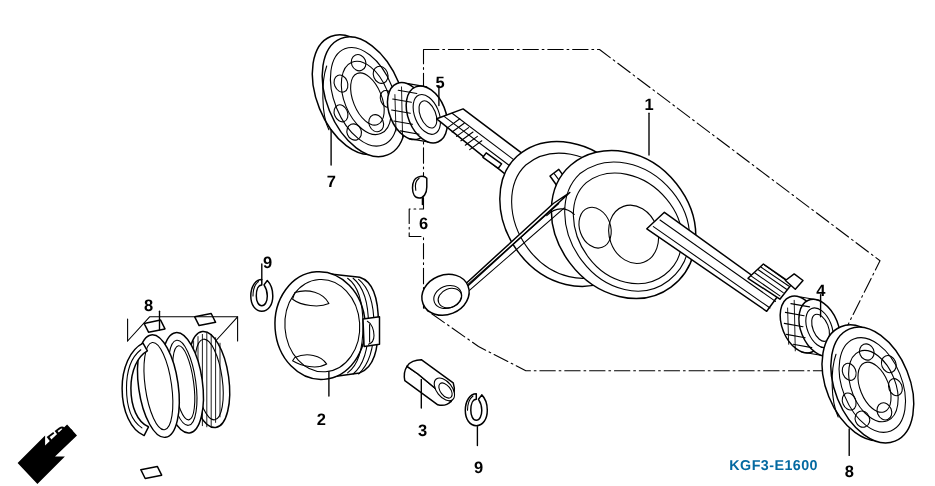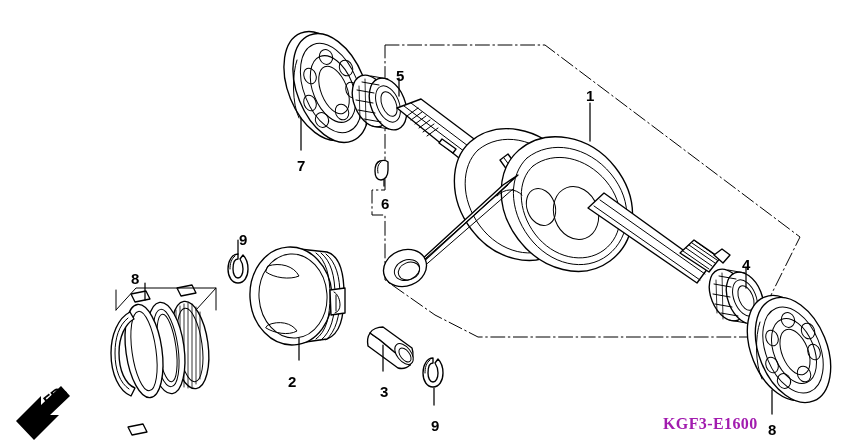--- a/index.html
+++ b/index.html
@@ -1,21 +1,21 @@
 <!DOCTYPE html>
 <html><head>
 <meta charset="utf-8">
 <title>Parts Diagram</title>
 <style>
   html,body{margin:0;padding:0;background:#ffffff;}
   body{font-family:"Liberation Sans",sans-serif;}
   #stage{position:relative;width:850px;height:442px;background:#ffffff;overflow:hidden;}
   #stage svg{position:absolute;left:0;top:0;}
   .lbl{position:absolute;font-family:"Liberation Sans",sans-serif;font-size:15px;font-weight:700;color:#000;line-height:1;white-space:nowrap;}
-  .partno{position:absolute;font-family:Liberation Serif, serif;font-size:16px;font-weight:700;color:#a21caf;letter-spacing:.4px;white-space:nowrap;}
+  .partno{position:absolute;font-family:Liberation Sans, sans-serif;font-size:13px;font-weight:700;color:#0369a1;letter-spacing:.4px;white-space:nowrap;}
   .frlabel{position:absolute;font-family:"Liberation Sans",sans-serif;font-size:15px;font-weight:700;color:#000;white-space:nowrap;}
 </style>
 </head>
 <body>
 
 <div id="stage">
 
   <svg width="850" height="442" viewBox="0 0 850 442">
     <defs>
       <style>

